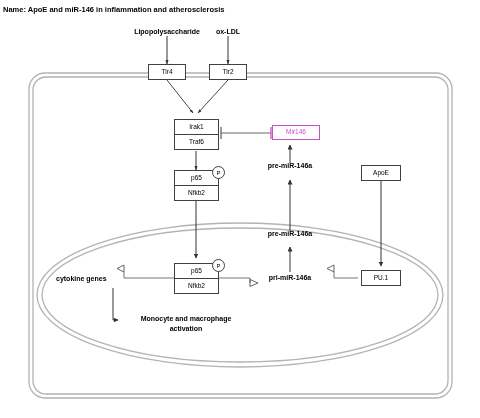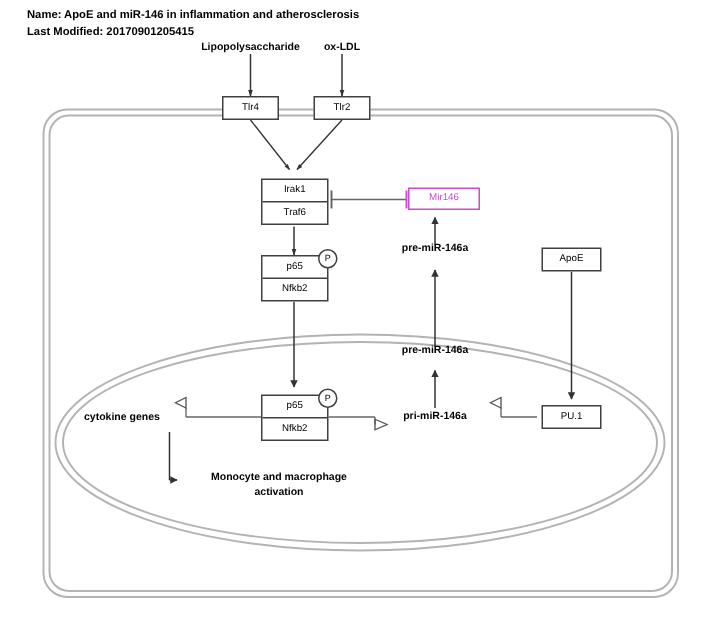--- a/index.html
+++ b/index.html
@@ -12,21 +12,21 @@
   }
   #canvas {
     position: relative;
     width: 480px;
     height: 418px;
     background: #ffffff;
     overflow: hidden;
   }
   .meta {
     position: absolute;
-    left: 18px;
+    left: 3px;
     top: 4px;
     font-size: 7.5px;
     font-weight: bold;
     color: #000000;
     line-height: 11.2px;
     white-space: nowrap;
   }
   .meta div { white-space: nowrap; }
 
   svg.layer {
@@ -96,21 +96,20 @@
     line-height: 1;
   }
 </style>
 </head>
 <body>
 
 <div id="canvas">
 
   <div class="meta">
     <div>Name: ApoE and miR-146 in inflammation and atherosclerosis</div>
-    <div>Last Modified: 20170901205415</div>
   </div>
 
   <svg class="layer" viewBox="0 0 480 418" xmlns="http://www.w3.org/2000/svg">
     <defs>
       <marker id="arrow-solid" viewBox="0 0 10 10" refX="9" refY="5" markerWidth="5" markerHeight="5" orient="auto-start-reverse">
         <path d="M 0 0 L 10 5 L 0 10 z" fill="#333333"></path>
       </marker>
       <marker id="arrow-thin" viewBox="0 0 10 10" refX="9" refY="5" markerWidth="4.5" markerHeight="4.5" orient="auto-start-reverse">
         <path d="M 0 1.5 L 10 5 L 0 8.5 z" fill="#333333"></path>
       </marker>

